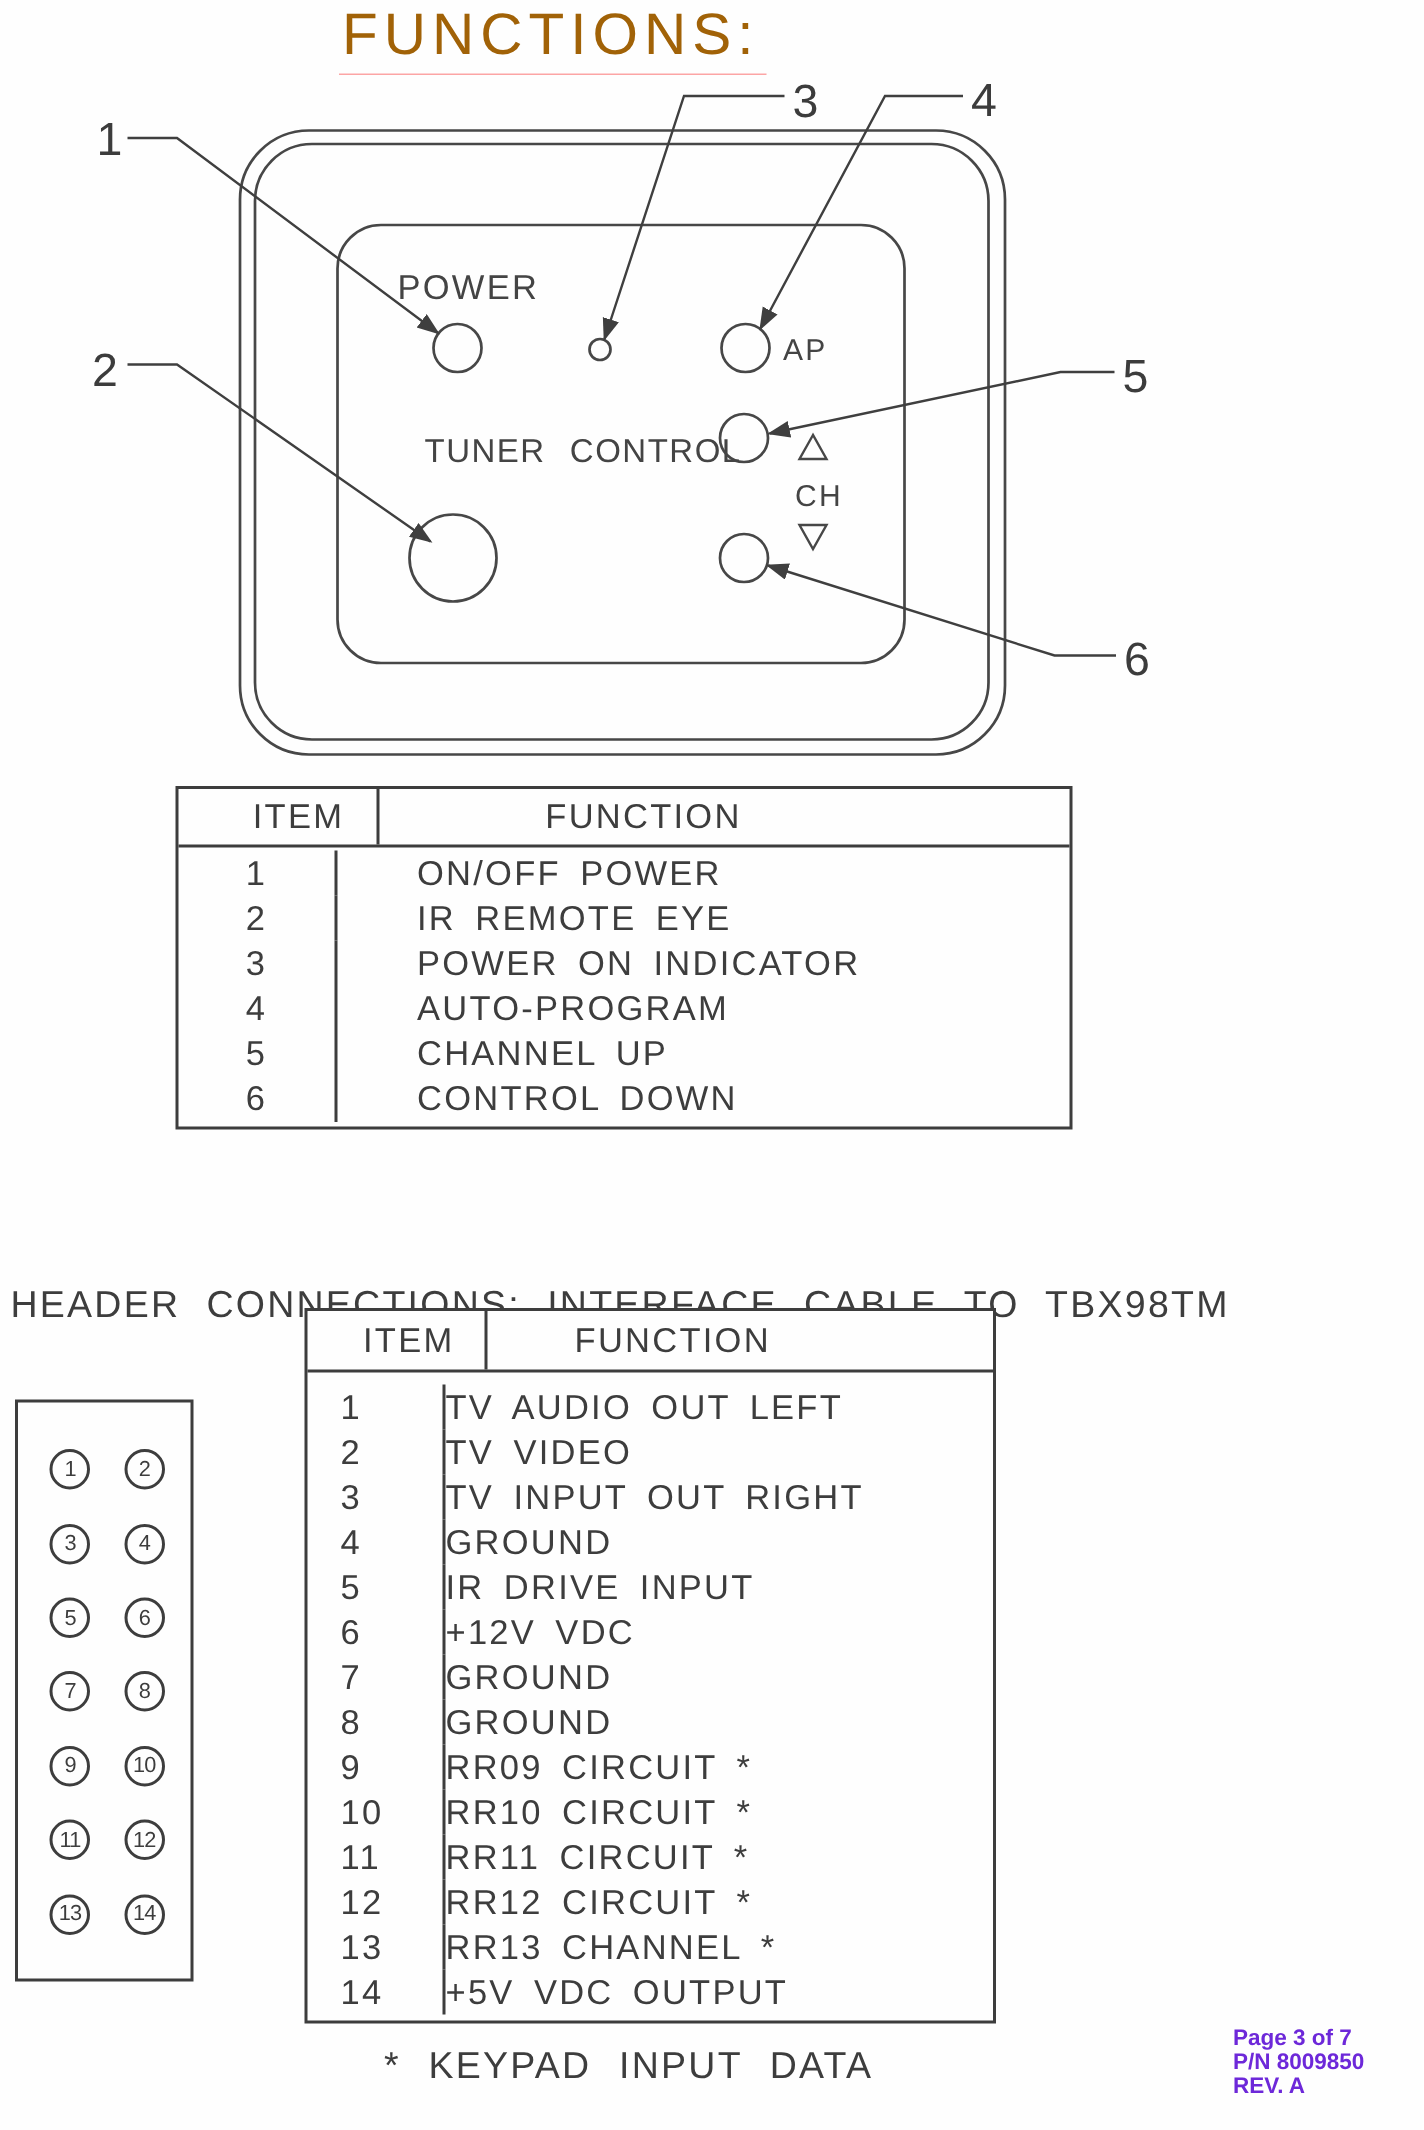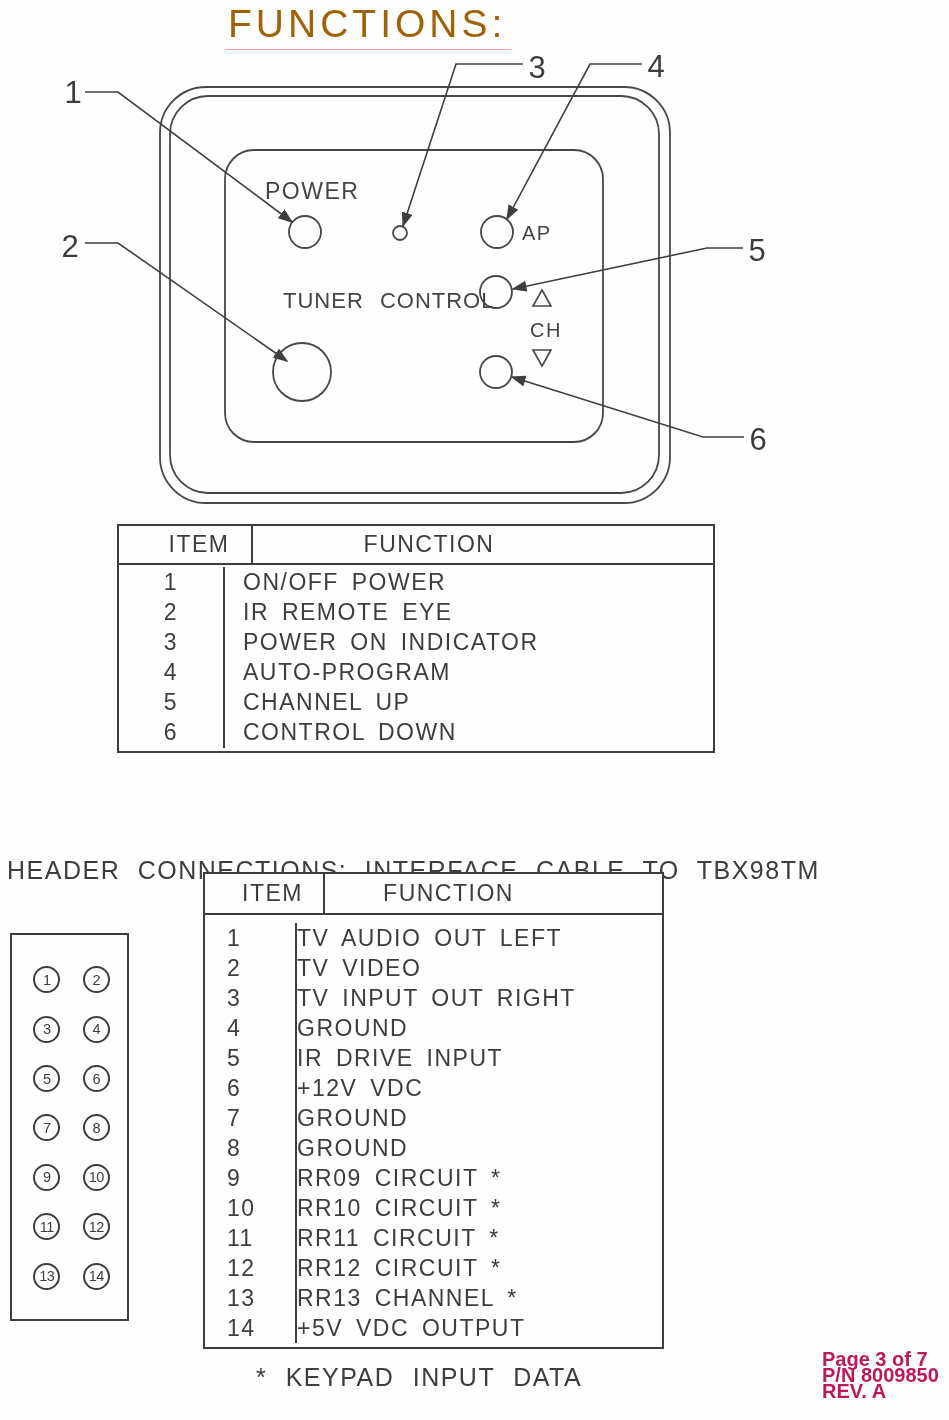--- a/index.html
+++ b/index.html
@@ -34,21 +34,21 @@
   .c-item {
     box-sizing:border-box; border-right:2.5px solid #3d3d3d; align-self:stretch;
     display:flex; align-items:center; flex:0 0 auto;
   }
   .c-func { flex:1 1 auto; display:flex; align-items:center; white-space:nowrap; }
   
   .ftable { left:117px; top:524px; width:598px; height:229px; }
   .ftable .thead { height:37px; }
   .ftable .c-item { width:106px; justify-content:center; }
   .ftable .thead .c-func { justify-content:center; padding-right:108px; }
-  .ftable .tbody .c-func { padding-left:18px; }
+  .ftable .tbody .c-func { padding-left:18px;margin-left:35px; }
   .ftable .tbody { padding:2px 0 3px; }
   
   .ctable { left:203px; top:872px; width:461px; height:477px; }
   .ctable .thead { height:39px; }
   .ctable .c-item { width:92px; }
   .ctable .thead .c-item { padding-left:9px; }
   .ctable .tbody .c-item { padding-left:22px; }
   .ctable .thead .c-func { justify-content:center; padding-right:90px; }
   .ctable .tbody .c-func { }
   .ctable .tbody { padding:8px 0 4px; }
@@ -69,22 +69,22 @@
     justify-items:center; align-items:center; padding:20px 6px 18px 10px;
     background:#fefefe;
   }
   .pin {
     width:27px; height:27px; box-sizing:border-box; border:2px solid #3d3d3d;
     border-radius:50%; display:flex; align-items:center; justify-content:center;
     font-size:14.5px; letter-spacing:-0.5px; color:#3d3d3d;
   }
   
   .footer {
-    position:absolute; left:822px; top:1351px; font-size:20px; font-weight:bold;
-    color:#be185d; line-height:16px; letter-spacing:0; white-space:nowrap;
+    position:absolute; left:822px; top:1351px; font-size:15px; font-weight:bold;
+    color:#6d28d9; line-height:16px; letter-spacing:0; white-space:nowrap;
   }
 </style>
 </head>
 <body>
 
 <div class="page">
 
   <div class="title">FUNCTIONS:</div>
 
   <svg class="panel-svg" width="949" height="520" viewBox="0 0 949 520">

